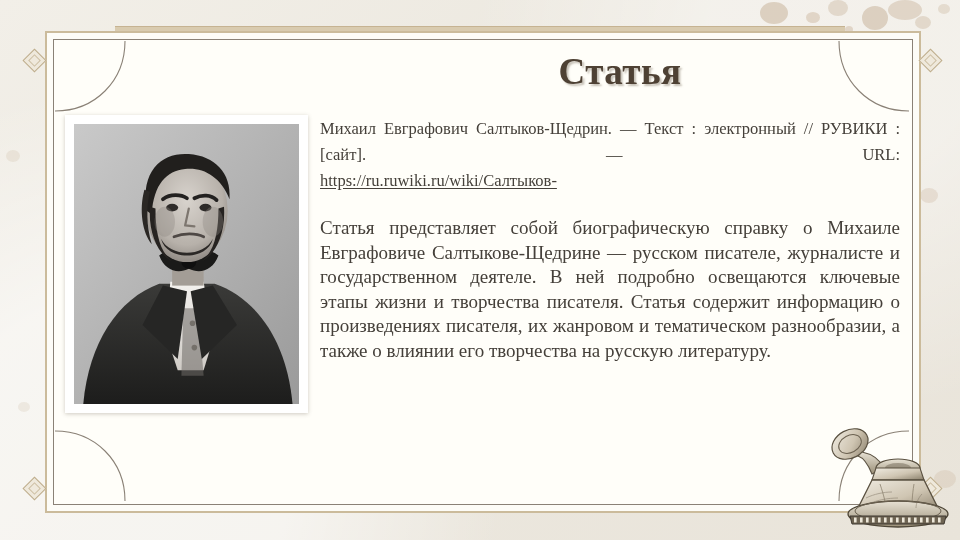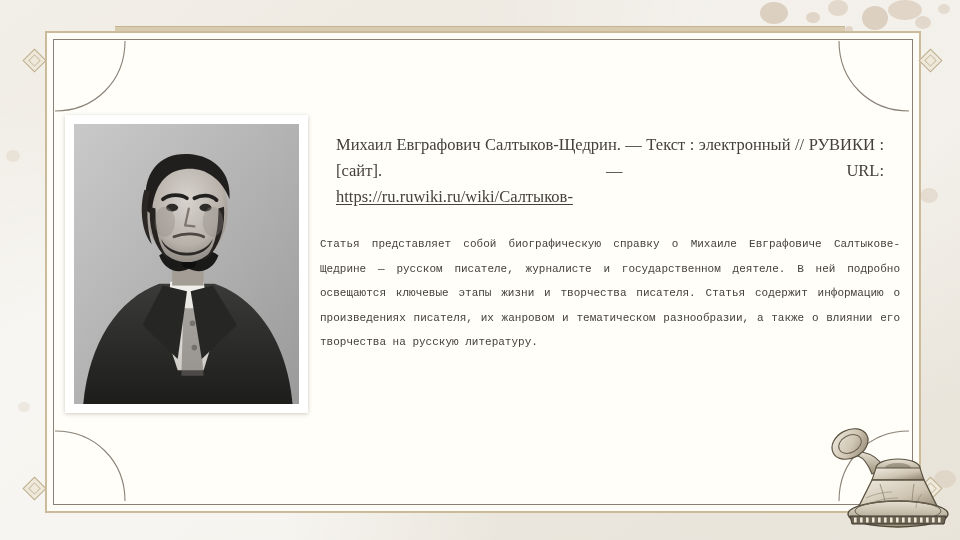--- a/index.html
+++ b/index.html
@@ -86,31 +86,30 @@
   }
 
   
   #textcol{
     position:absolute;left:320px;top:116px;width:580px;
     color:#45403a;
   }
   .citation{
     font-size:16.5px;line-height:26px;text-align:justify;
     text-align-last:justify;
-    margin:16px;
+    margin:0;
   }
   .url-line{
     display:block;text-align:left;text-align-last:left;
     text-decoration:underline;text-underline-offset:2px;
     color:#45403a;cursor:pointer;
   }
   .body-text{
-    font-size:11px;line-height:24.5px;text-align:justify;
+    font-size:19px;line-height:24.5px;text-align:justify;
     margin:22px 0 0 0;
-    font-family:Liberation Mono, monospace;
   }
 
   
   #inkwell{position:absolute;left:822px;top:418px;width:140px;height:118px;}
 </style>
 </head>
 <body>
 
 <div id="slide">
 
@@ -222,20 +221,21 @@
       <ellipse cx="98" cy="104" rx="11" ry="16" fill="#8d8780" opacity=".35"></ellipse>
       <ellipse cx="150" cy="104" rx="11" ry="16" fill="#8d8780" opacity=".35"></ellipse>
 
       <circle cx="128" cy="212" r="3" fill="#6a655f" opacity=".8"></circle>
       <circle cx="130" cy="238" r="3" fill="#6a655f" opacity=".8"></circle>
 
       <rect width="243" height="298" fill="none"></rect>
     </svg>
   </div>
 
+  <div id="title">Статья</div>
 
   <div id="textcol">
     <p class="citation">
       <span>Михаил Евграфович Салтыков-Щедрин. — Текст : электронный // РУВИКИ : [сайт]. — URL:</span>
       <a class="url-line">https://ru.ruwiki.ru/wiki/Салтыков-</a>
     </p>
     <p class="body-text">Статья представляет собой биографическую справку о Михаиле Евграфовиче Салтыкове-Щедрине — русском писателе, журналисте и государственном деятеле. В ней подробно освещаются ключевые этапы жизни и творчества писателя. Статья содержит информацию о произведениях писателя, их жанровом и тематическом разнообразии, а также о влиянии его творчества на русскую литературу.</p>
   </div>
 
   <div id="inkwell">

